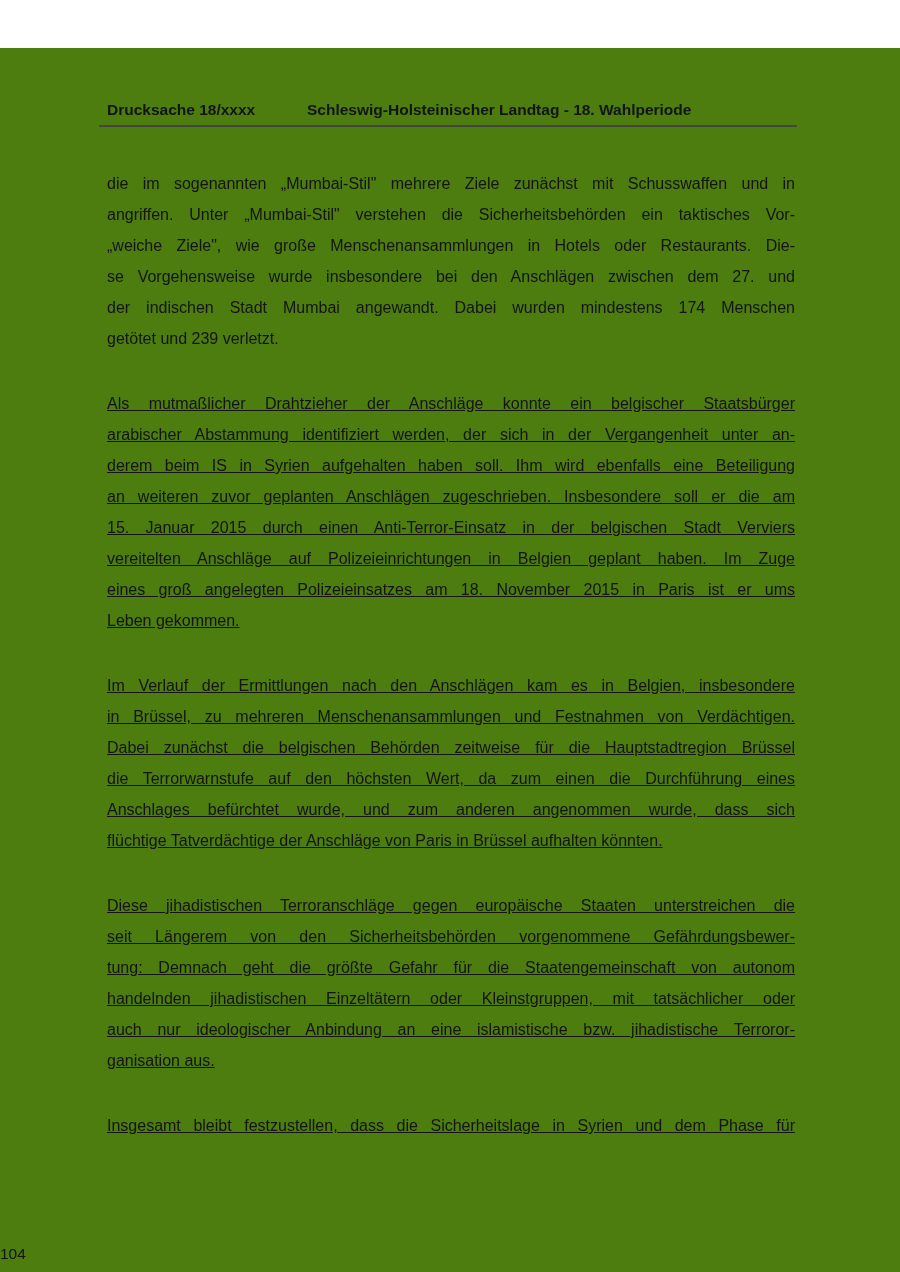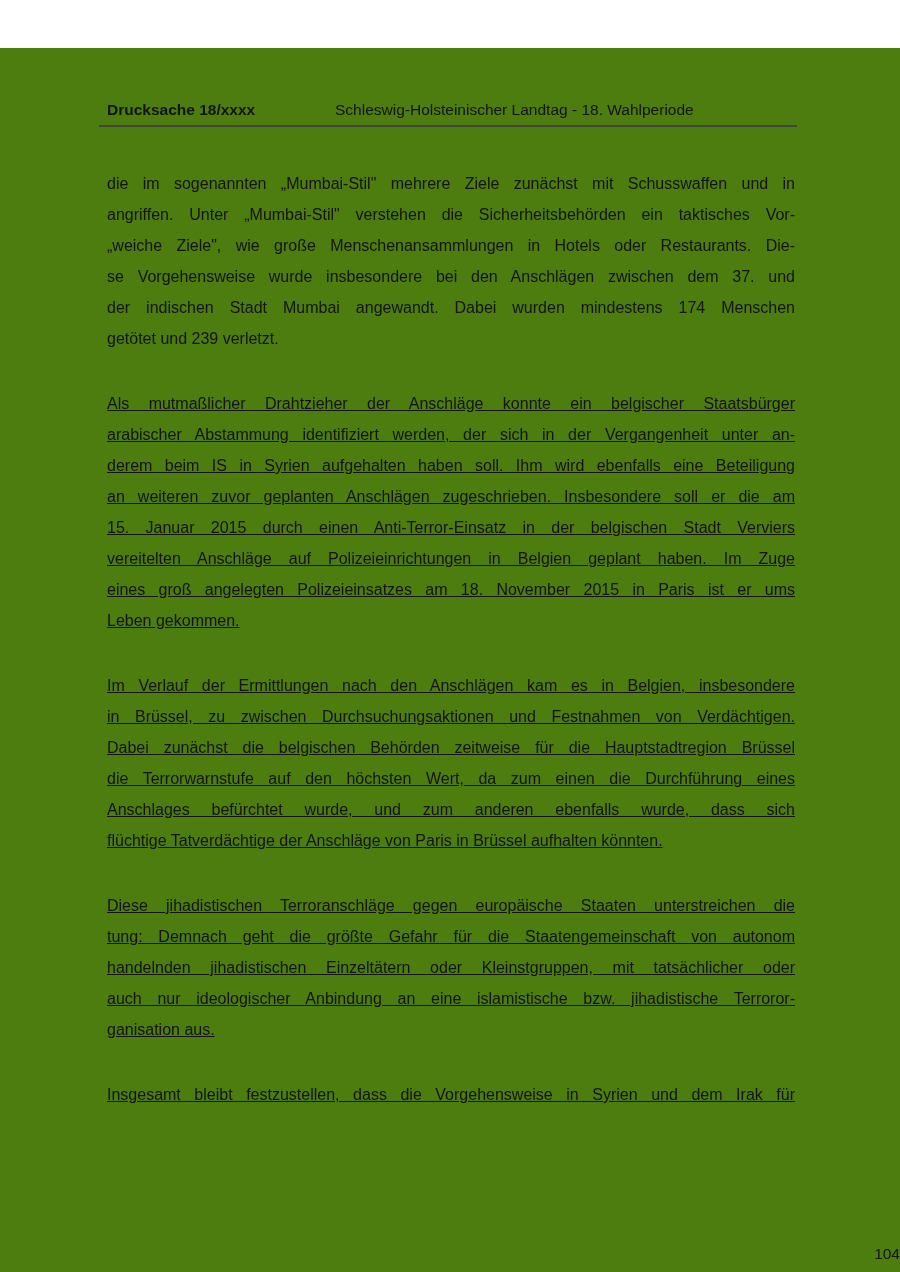--- a/index.html
+++ b/index.html
@@ -29,23 +29,23 @@
     white-space: nowrap;
   }
   .doc-number {
     position: absolute;
     left: 0;
     top: 0;
     font-weight: bold;
   }
   .header-title {
     position: absolute;
-    left: 228px;
+    left: 200px;
     top: 0;
-    font-weight: normal;
+    font-weight: bold;
   }
   .header-rule {
     position: absolute;
     top: 77px;
     left: 99px;
     width: 698px;
     height: 2px;
     background: #444444;
   }
   .body-text {
@@ -63,21 +63,21 @@
     text-align-last: justify;
   }
   .line.last {
     text-align-last: auto;
   }
   .footer {
     position: absolute;
     top: 1197px;
     left: 0;
     width: 900px;
-    text-align: right;
+    text-align: left;
     font-size: 15.5px;
     line-height: 18px;
   }
 </style>
 </head>
 <body>
 
 <div class="page">
 
   <div class="header">
@@ -85,51 +85,52 @@
     <span class="header-title">Schleswig-Holsteinischer Landtag - 18. Wahlperiode</span>
   </div>
 
   <div class="header-rule"></div>
 
   <div class="body-text">
       <div class="paragraph">
         <div class="line">die im sogenannten „Mumbai-Stil" mehrere Ziele zunächst mit Schusswaffen und in</div>
         <div class="line">angriffen. Unter „Mumbai-Stil" verstehen die Sicherheitsbehörden ein taktisches Vor-</div>
         <div class="line">„weiche Ziele", wie große Menschenansammlungen in Hotels oder Restaurants. Die-</div>
-        <div class="line">se Vorgehensweise wurde insbesondere bei den Anschlägen zwischen dem 37. und</div>
+        <div class="line">se Vorgehensweise wurde insbesondere bei den Anschlägen zwischen dem 27. und</div>
         <div class="line">der indischen Stadt Mumbai angewandt. Dabei wurden mindestens 174 Menschen</div>
         <div class="line last">getötet und 239 verletzt.</div>
       </div>
       <div class="paragraph">
         <div class="line">Als mutmaßlicher Drahtzieher der Anschläge konnte ein belgischer Staatsbürger</div>
         <div class="line">arabischer Abstammung identifiziert werden, der sich in der Vergangenheit unter an-</div>
         <div class="line">derem beim IS in Syrien aufgehalten haben soll. Ihm wird ebenfalls eine Beteiligung</div>
         <div class="line">an weiteren zuvor geplanten Anschlägen zugeschrieben. Insbesondere soll er die am</div>
         <div class="line">15. Januar 2015 durch einen Anti-Terror-Einsatz in der belgischen Stadt Verviers</div>
         <div class="line">vereitelten Anschläge auf Polizeieinrichtungen in Belgien geplant haben. Im Zuge</div>
         <div class="line">eines groß angelegten Polizeieinsatzes am 18. November 2015 in Paris ist er ums</div>
         <div class="line last">Leben gekommen.</div>
       </div>
       <div class="paragraph">
         <div class="line">Im Verlauf der Ermittlungen nach den Anschlägen kam es in Belgien, insbesondere</div>
-        <div class="line">in Brüssel, zu zwischen Durchsuchungsaktionen und Festnahmen von Verdächtigen.</div>
+        <div class="line">in Brüssel, zu mehreren Menschenansammlungen und Festnahmen von Verdächtigen.</div>
         <div class="line">Dabei zunächst die belgischen Behörden zeitweise für die Hauptstadtregion Brüssel</div>
         <div class="line">die Terrorwarnstufe auf den höchsten Wert, da zum einen die Durchführung eines</div>
-        <div class="line">Anschlages befürchtet wurde, und zum anderen ebenfalls wurde, dass sich</div>
+        <div class="line">Anschlages befürchtet wurde, und zum anderen angenommen wurde, dass sich</div>
         <div class="line last">flüchtige Tatverdächtige der Anschläge von Paris in Brüssel aufhalten könnten.</div>
       </div>
       <div class="paragraph">
         <div class="line">Diese jihadistischen Terroranschläge gegen europäische Staaten unterstreichen die</div>
+        <div class="line">seit Längerem von den Sicherheitsbehörden vorgenommene Gefährdungsbewer-</div>
         <div class="line">tung: Demnach geht die größte Gefahr für die Staatengemeinschaft von autonom</div>
         <div class="line">handelnden jihadistischen Einzeltätern oder Kleinstgruppen, mit tatsächlicher oder</div>
         <div class="line">auch nur ideologischer Anbindung an eine islamistische bzw. jihadistische Terroror-</div>
         <div class="line last">ganisation aus.</div>
       </div>
       <div class="paragraph">
-        <div class="line">Insgesamt bleibt festzustellen, dass die Vorgehensweise in Syrien und dem Irak für</div>
+        <div class="line">Insgesamt bleibt festzustellen, dass die Sicherheitslage in Syrien und dem Phase für</div>
       </div>
     </div>
 
   <div class="footer">
     <span>104</span>
   </div>
 
 </div>
 
 </body></html>

